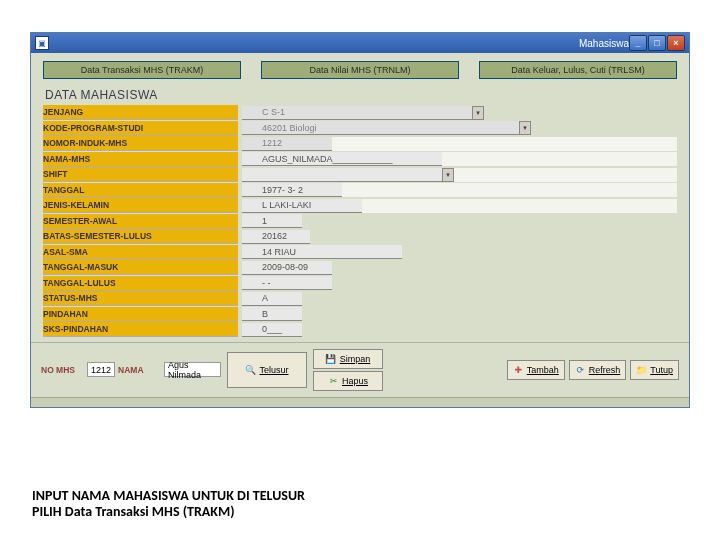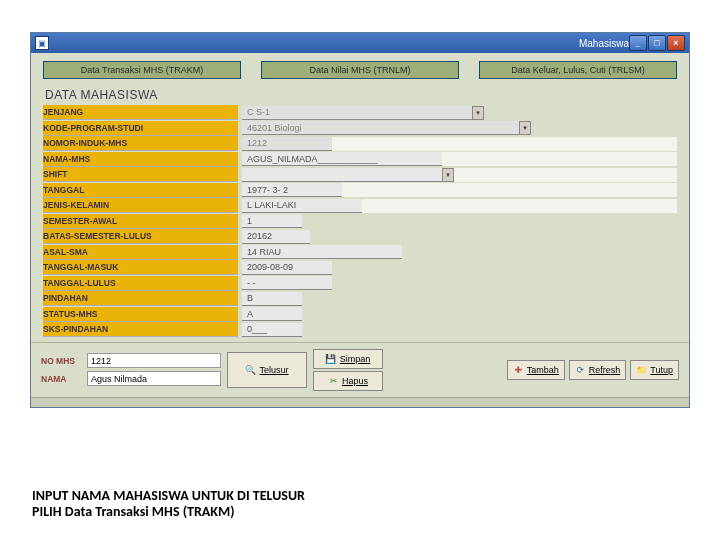--- a/index.html
+++ b/index.html
@@ -84,21 +84,21 @@
     font-weight: bold;
     color: #3a3050;
   }
   .form-value {
     margin-left: 4px;
     height: 14px;
     border: none;
     border-bottom: 1px solid #888;
     background: #e8e8e8;
     font-size: 9px;
-    padding: 0 5px;
+    padding: 0 20px;
     display:flex; align-items:center;
     color:#505050;
   }
   .form-value.readonly { background:#e0e0e0; color:#808080; }
   .dd {
     width: 12px; height: 14px;
     background:#d4d0c8;
     border:1px solid #888;
     display:flex; align-items:center; justify-content:center;
     font-size:7px;
@@ -110,21 +110,21 @@
   }
   .footer {
     display:flex;
     align-items:center;
     padding: 6px 10px;
     gap: 6px;
     border-top: 1px solid #b0b0a0;
     background:#d8dec9;
   }
   .footer-left {
-    display:flex; flex-direction:column; gap:3px;
+    display:flex; flex-direction:row; gap:3px;
     width: 180px;
   }
   .footer-row { display:flex; align-items:center; gap:4px; }
   .footer-label { width:42px; font-size:8.5px; color:#904040; font-weight:bold; }
   .footer-input {
     flex:1; height:15px; background:#fff; border:1px solid #999;
     font-size:9px; padding:0 3px; display:flex; align-items:center;
   }
   .btn {
     height: 20px;
@@ -225,26 +225,26 @@
     </div>
     <div class="form-row">
       <div class="form-label">TANGGAL-MASUK</div>
       <div class="form-value" style="width:90px">2009-08-09</div>
     </div>
     <div class="form-row">
       <div class="form-label">TANGGAL-LULUS</div>
       <div class="form-value" style="width:90px">  -  -</div>
     </div>
     <div class="form-row">
+      <div class="form-label">STATUS-MHS</div>
+      <div class="form-value" style="width:60px">A</div>
+    </div>
+    <div class="form-row">
       <div class="form-label">PINDAHAN</div>
       <div class="form-value" style="width:60px">B</div>
-    </div>
-    <div class="form-row">
-      <div class="form-label">STATUS-MHS</div>
-      <div class="form-value" style="width:60px">A</div>
     </div>
     <div class="form-row">
       <div class="form-label">SKS-PINDAHAN</div>
       <div class="form-value" style="width:60px">0___</div>
     </div>
   </div>
 
   <div class="footer">
     <div class="footer-left">
       <div class="footer-row">

